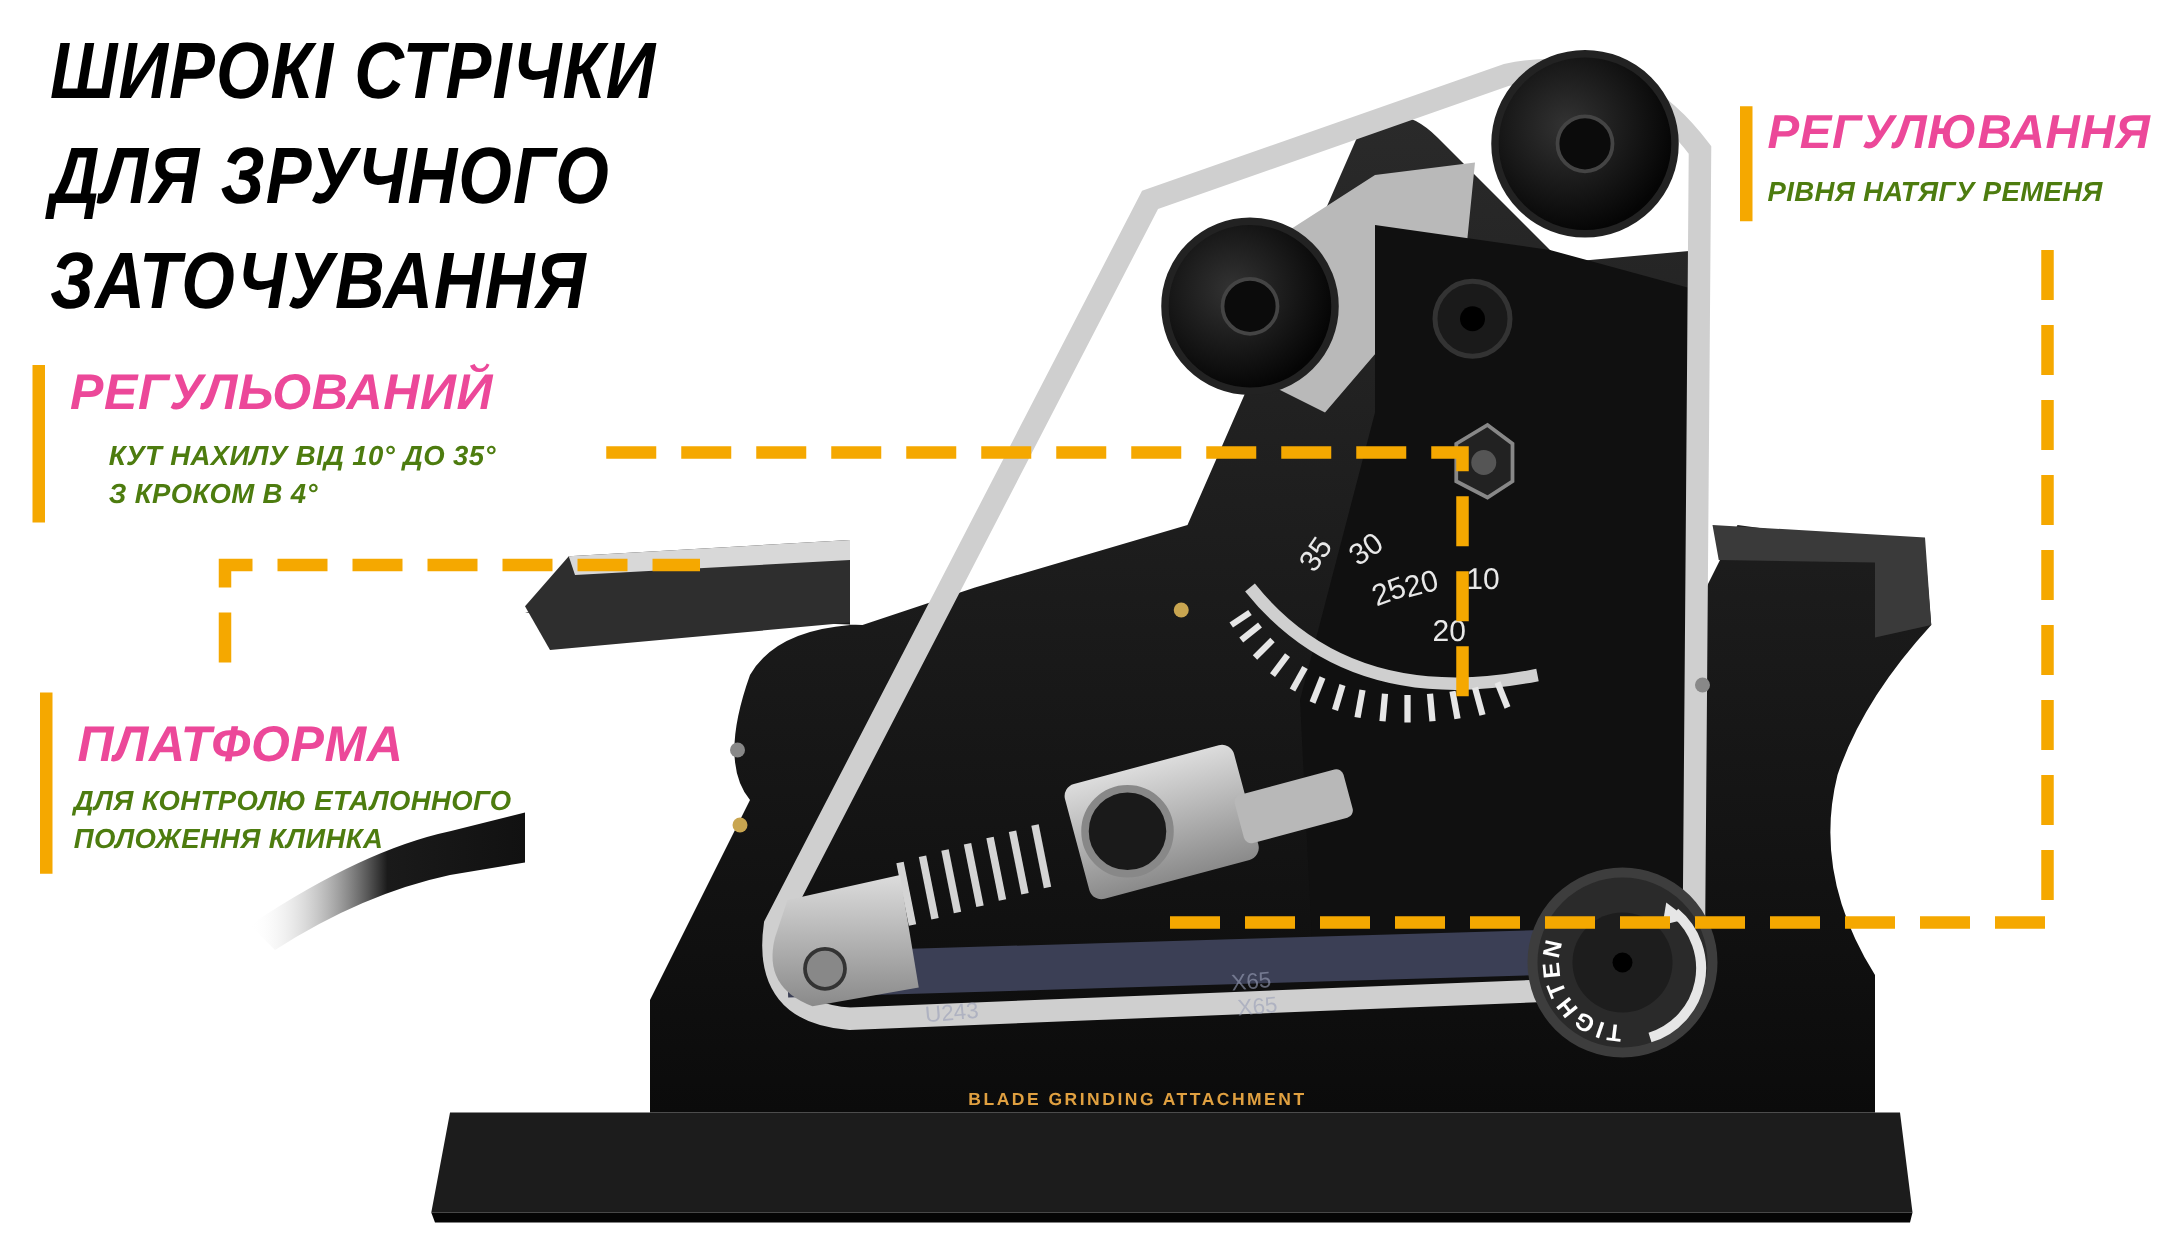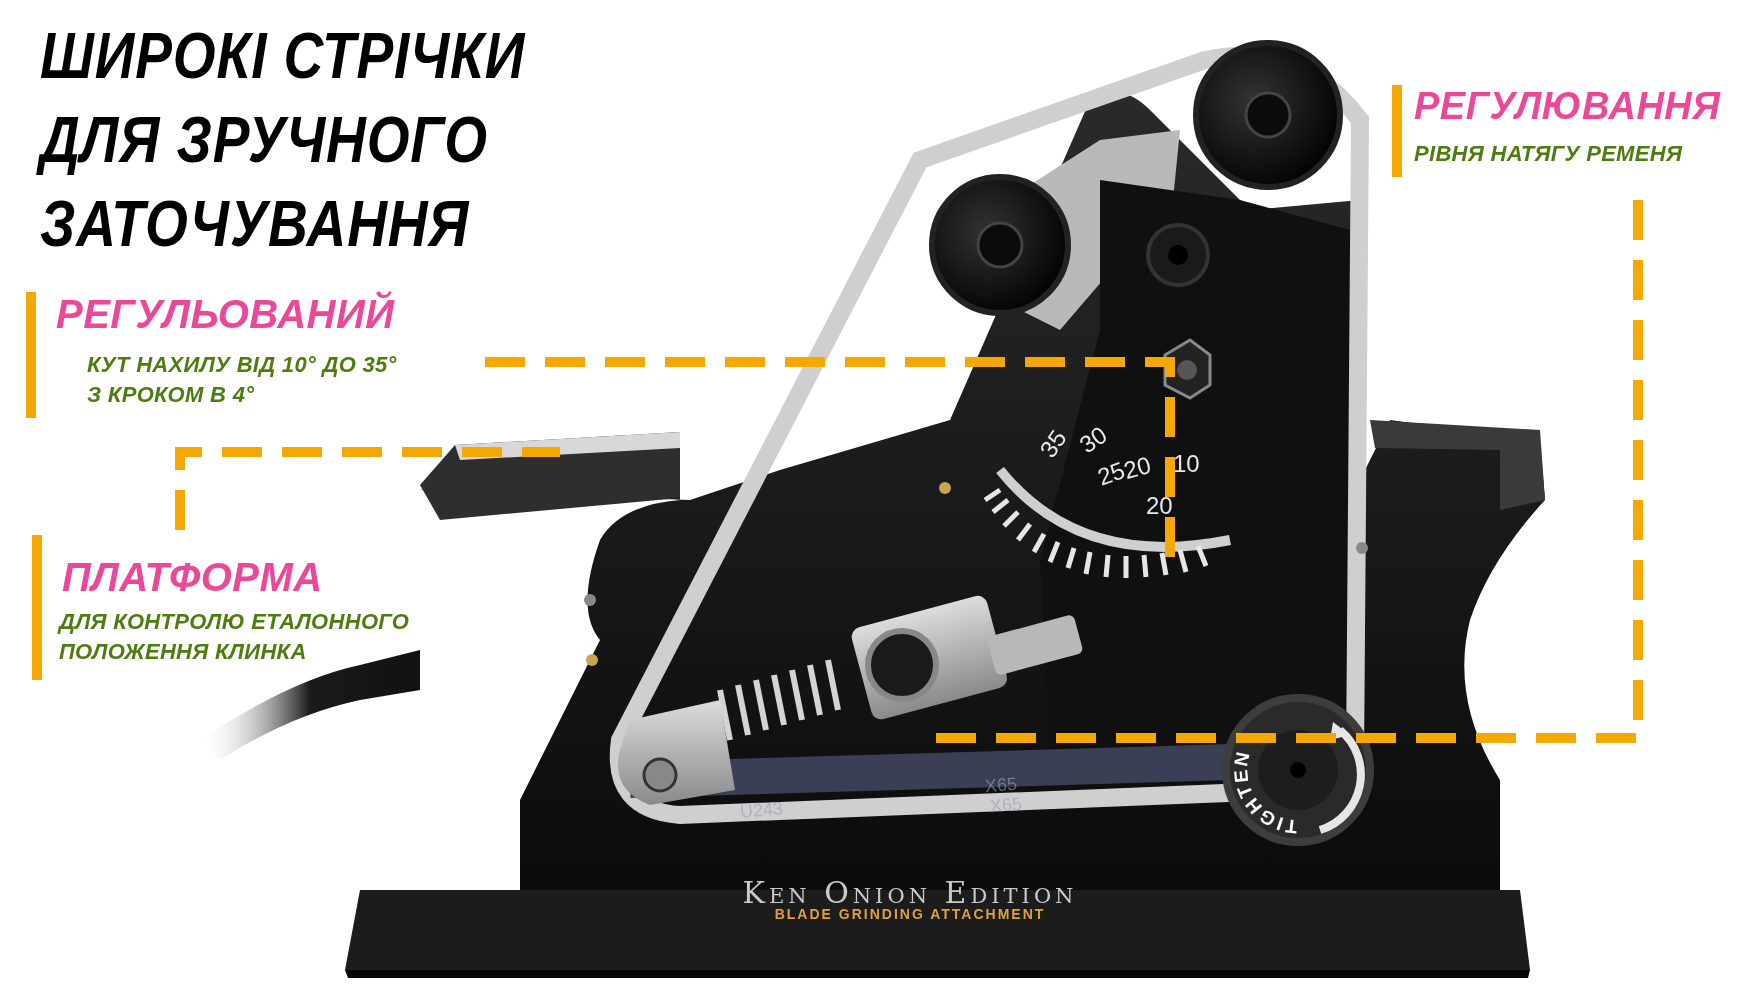--- a/index.html
+++ b/index.html
@@ -16,21 +16,21 @@
   .callout .bar { position:absolute; left:0; top:0; bottom:0; width:10px; background:#f5a800; }
   .callout .title { position:absolute; font-weight:700; font-style:italic; color:#ec4899;
                     white-space:nowrap; letter-spacing:0.5px; }
   .callout .sub { position:absolute; font-weight:700; font-style:italic; color:#4d7c0f;
                   white-space:nowrap; line-height:30px; letter-spacing:0.3px; }
 
   #c-angle { left:26px; top:292px; width:420px; height:126px;text-decoration:underline; }
   #c-angle .title { left:30px; top:0px; font-size:40px; }
   #c-angle .sub { left:27px; top:58px; font-size:22px;margin-left:34px; }
 
-  #c-platform { left:32px; top:535px; width:440px; height:145px;padding-left:38px; }
+  #c-platform { left:32px; top:554px; width:440px; height:145px;padding-left:38px; }
   #c-platform .title { left:30px; top:20px; font-size:40px; }
   #c-platform .sub { left:27px; top:72px; font-size:22px; }
 
   #c-tension { left:1392px; top:85px; width:355px; height:92px; }
   #c-tension .title { left:22px; top:0px; font-size:38px; }
   #c-tension .sub { left:22px; top:54px; font-size:22px; }
 
   .product { position:absolute; left:0; top:0; width:1747px; height:1003px; }
 
   .brand { position:absolute; left:660px; top:875px; width:500px; text-align:center; }
@@ -161,21 +161,20 @@
 <svg class="tighten" viewBox="0 0 140 140">
   <defs>
       <path id="knobarc" d="M70 120 A50 50 0 1 1 105 35"></path>
     </defs>
   <text font-family="Liberation Sans, sans-serif" font-weight="700" font-size="19" fill="#ffffff" letter-spacing="2">
     <textPath href="#knobarc">TIGHTEN</textPath>
   </text>
 </svg>
 
 <div class="brand">
-  <span class="b1">Ken Onion Edition</span>
   <span class="b2">BLADE GRINDING ATTACHMENT</span>
 </div>
 
 <svg class="dashes" viewBox="0 0 1747 1003">
   <g fill="none" stroke="#f5a800" stroke-width="10" stroke-dasharray="40 20">
 
     <path d="M485 362 L1170 362 L1170 560"></path>
 
     <path d="M180 530 L180 452 L560 452"></path>
 

